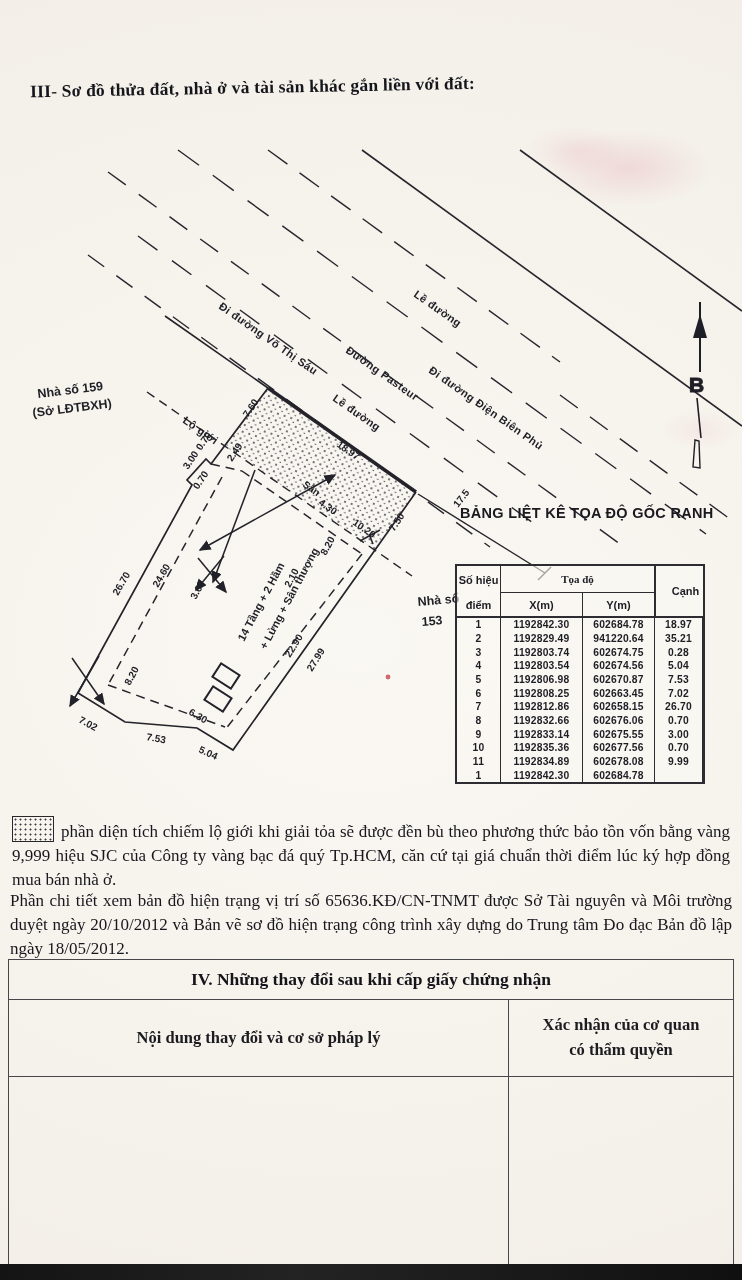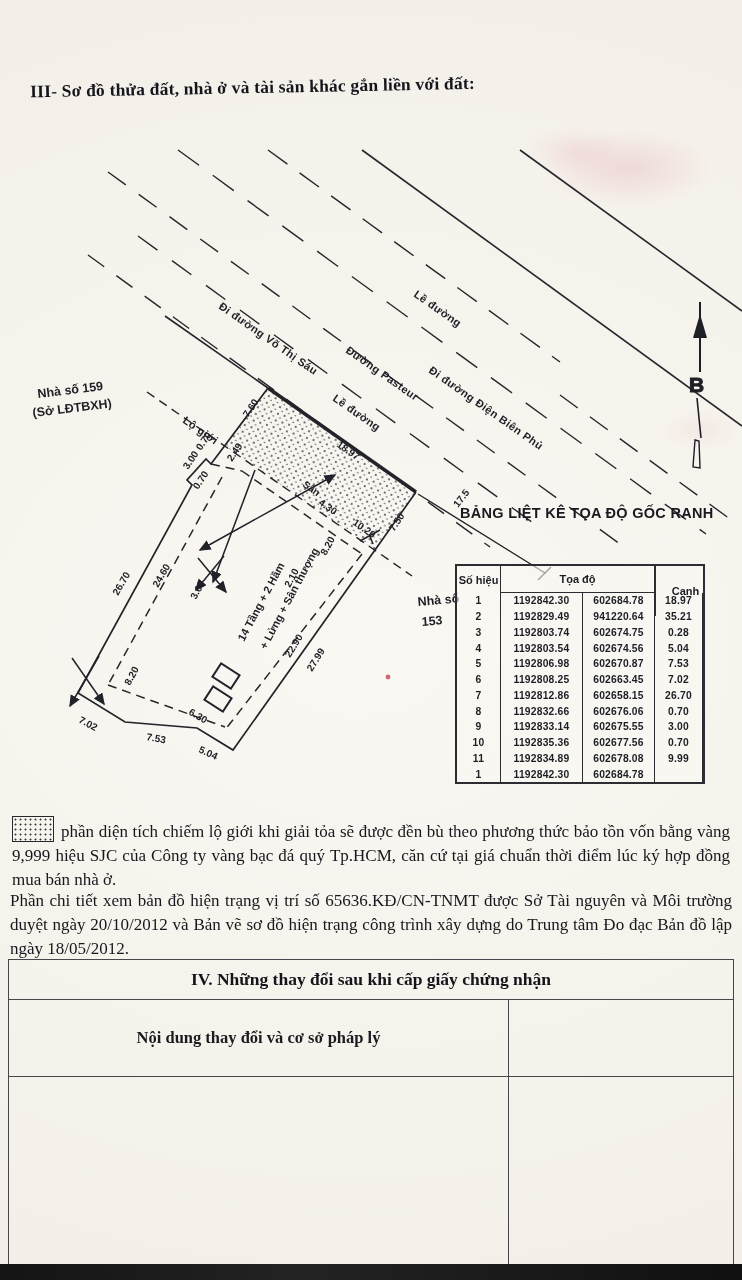--- a/index.html
+++ b/index.html
@@ -39,21 +39,21 @@
     border:2.2px solid #2c2c32;background:rgba(250,248,243,.6);
     font-family:"Liberation Sans", sans-serif;font-weight:700;color:#1d1d24;
     display:flex;flex-direction:column;box-sizing:border-box;
   }
   .ct-head1{display:flex;height:27px;}
   .ct-head2{display:flex;height:23px;border-bottom:2px solid #2c2c32;}
   .ct-c{box-sizing:border-box;display:flex;align-items:center;justify-content:center;
     font-size:11px;border-right:1.4px solid #2c2c32;}
   .ct-c:last-child{border-right:none;}
   .w-stt{width:44px;} .w-x{width:82px;} .w-y{width:72px;} .w-canh{width:48px;}
-  .ct-span{width:154px;border-bottom:1.4px solid #2c2c32;}
+  .ct-span{width:154px;border-bottom:1.4px solid #2c2c32;font-family:Liberation Serif, serif;}
   .ct-canh-span{position:absolute;right:0;top:0;width:48px;height:50px;
     display:flex;align-items:center;justify-content:center;font-size:11px;
     border-left:1.4px solid #2c2c32;box-sizing:border-box;padding-left:12px;}
   .ct-body{flex:1;display:flex;flex-direction:column;}
   .ct-row{flex:1;display:flex;}
   .ct-row .ct-c{font-size:10.3px;border-right:1.4px solid #2c2c32;letter-spacing:.2px;}
   .ct-rel{position:relative;}
 
   
   .para1{position:absolute;left:12px;top:816px;width:718px;
@@ -216,20 +216,26 @@
 
   <div class="ct-title">BẢNG LIỆT KÊ TỌA ĐỘ GỐC RANH</div>
 
   <div class="ctab ct-rel">
     <div class="ct-canh-span">Cạnh</div>
     <div class="ct-head1">
       <div class="ct-c w-stt" style="border-bottom:none;">Số hiệu</div>
       <div class="ct-c ct-span">Tọa độ</div>
       <div class="ct-c w-canh"></div>
     </div>
+    <div class="ct-head2">
+      <div class="ct-c w-stt">điểm</div>
+      <div class="ct-c w-x">X(m)</div>
+      <div class="ct-c w-y">Y(m)</div>
+      <div class="ct-c w-canh"></div>
+    </div>
     <div class="ct-body">
       <div class="ct-row">
           <span class="ct-c w-stt">1</span>
           <span class="ct-c w-x">1192842.30</span>
           <span class="ct-c w-y">602684.78</span>
           <span class="ct-c w-canh">18.97</span>
         </div>
       <div class="ct-row">
           <span class="ct-c w-stt">2</span>
           <span class="ct-c w-x">1192829.49</span>
@@ -302,20 +308,24 @@
   <div class="para1">
     <span class="legend-box"></span><span>phần diện tích chiếm lộ giới khi giải tỏa sẽ được đền bù theo phương thức bảo tồn vốn bằng vàng 9,999 hiệu SJC của Công ty vàng bạc đá quý Tp.HCM, căn cứ tại giá chuẩn thời điểm lúc ký hợp đồng mua bán nhà ở.</span>
   </div>
 
   <div class="para2">Phần chi tiết xem bản đồ hiện trạng vị trí số 65636.KĐ/CN-TNMT được Sở Tài nguyên và Môi trường duyệt ngày 20/10/2012 và Bản vẽ sơ đồ hiện trạng công trình xây dựng do Trung tâm Đo đạc Bản đồ lập ngày 18/05/2012.</div>
 
   <div class="s4">
     <div class="s4-title">IV. Những thay đổi sau khi cấp giấy chứng nhận</div>
     <div class="s4-head">
       <div class="s4-col-l">Nội dung thay đổi và cơ sở pháp lý</div>
+      <div class="s4-col-r">
+        <span>Xác nhận của cơ quan</span>
+        <span>có thẩm quyền</span>
+      </div>
     </div>
     <div class="s4-body">
       <div class="s4-body-l"></div>
       <div class="s4-body-r"></div>
     </div>
   </div>
 
   <div class="bottom-band"></div>
 </div>
 

